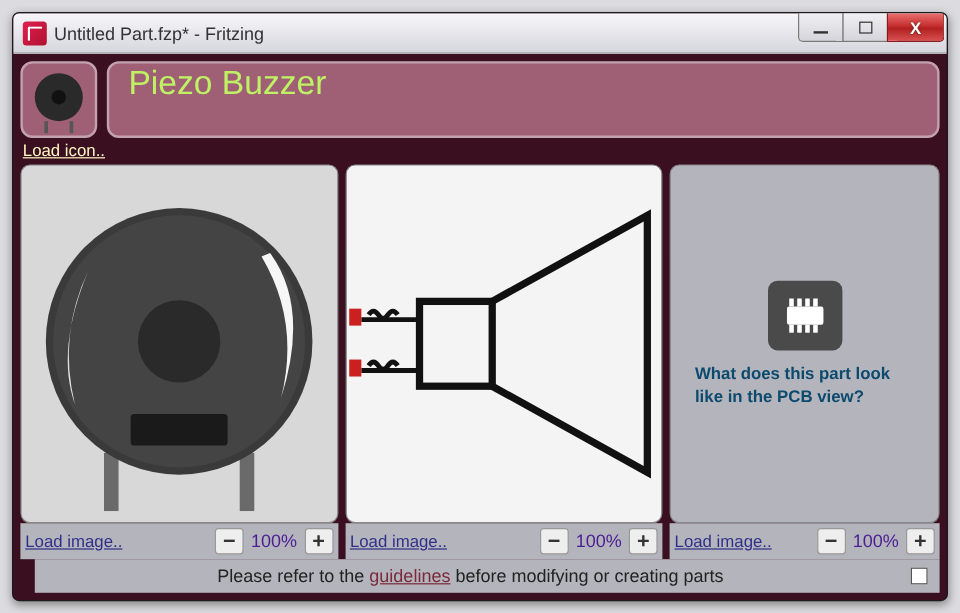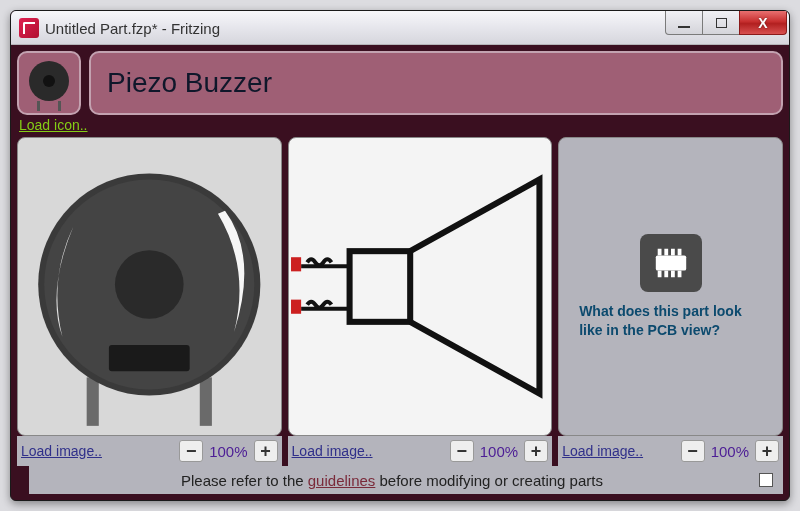--- a/index.html
+++ b/index.html
@@ -101,28 +101,28 @@
   .tiny-body { width: 40px; height: 40px; background: #2a2a2a; border-radius: 50%; position: absolute; top:0; left:2px;}
   .tiny-hole { width: 12px; height: 12px; background:#111; border-radius:50%; position:absolute; top:14px; left:16px;}
   .tiny-leg { width:3px; height:10px; background:#555; position:absolute; bottom:-6px;}
   .tiny-leg.l1{ left:10px;} .tiny-leg.l2{ right:10px;}
   .name-banner {
     flex: 1;
     height: 64px;
     background: #9f5f75;
     border: 2px solid #c3a2b0;
     border-radius: 10px;
-    display: flex; align-items: center;
+    display: flex; 
     padding: 0 16px;
-    color: #0f172a;
+    color: #bef264;
     font-size: 28px;
     font-weight: 300;
   }
   .load-icon-link {
-    color: #84cc16;
+    color: #fef9c3;
     text-decoration: underline;
     font-size: 14px;
     margin: 2px 0 4px 2px;
     cursor: pointer;
     display: inline-block;
   }
   
   .panels {
     display: flex;
     gap: 6px;

